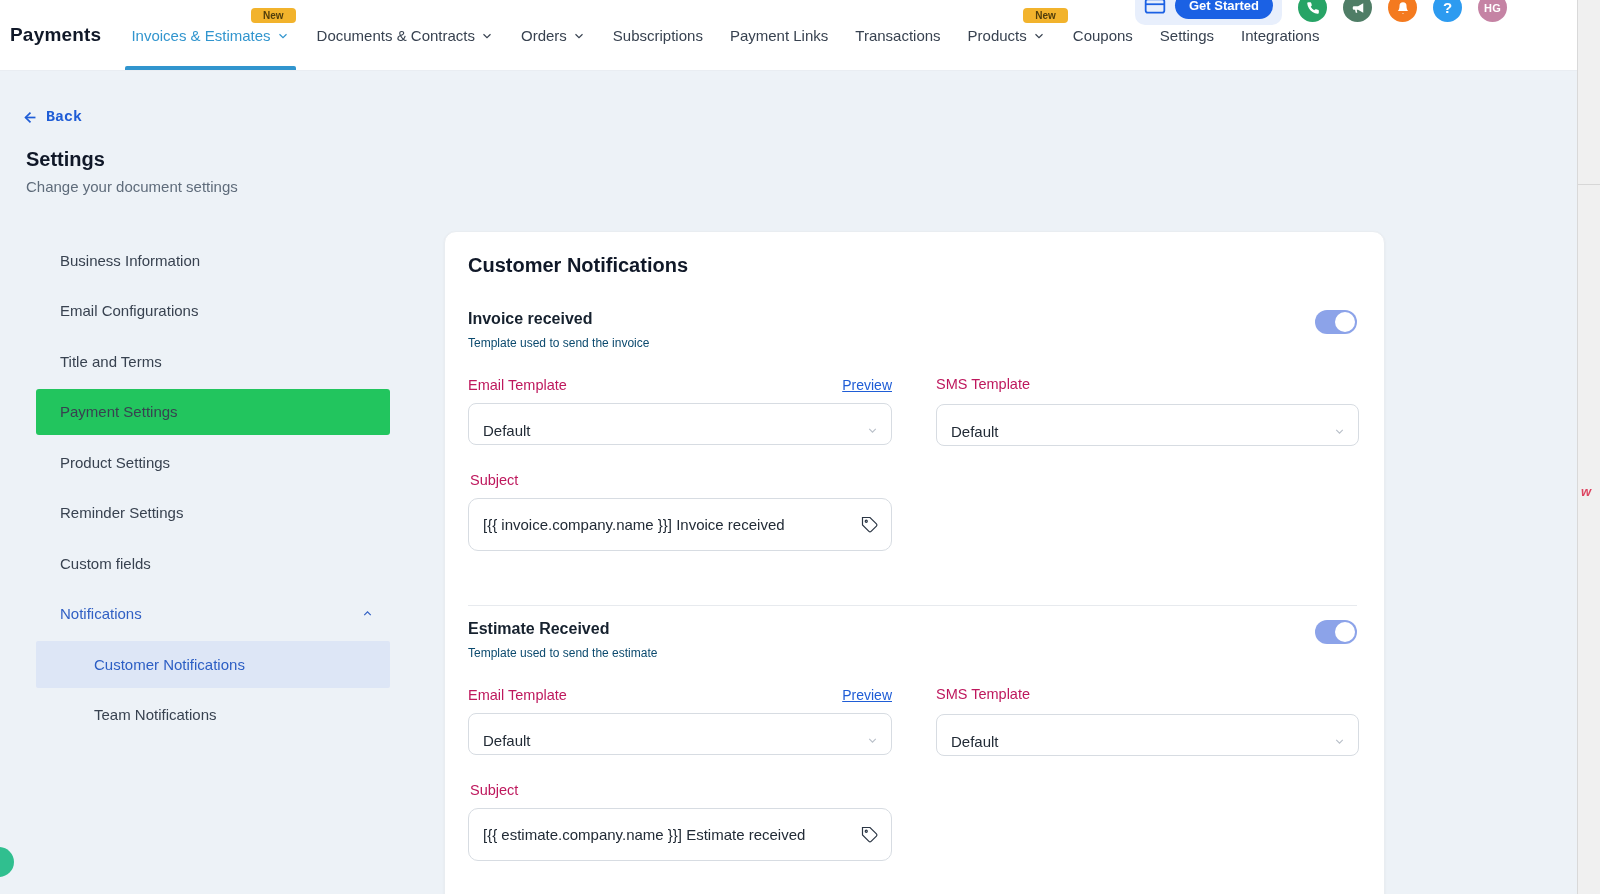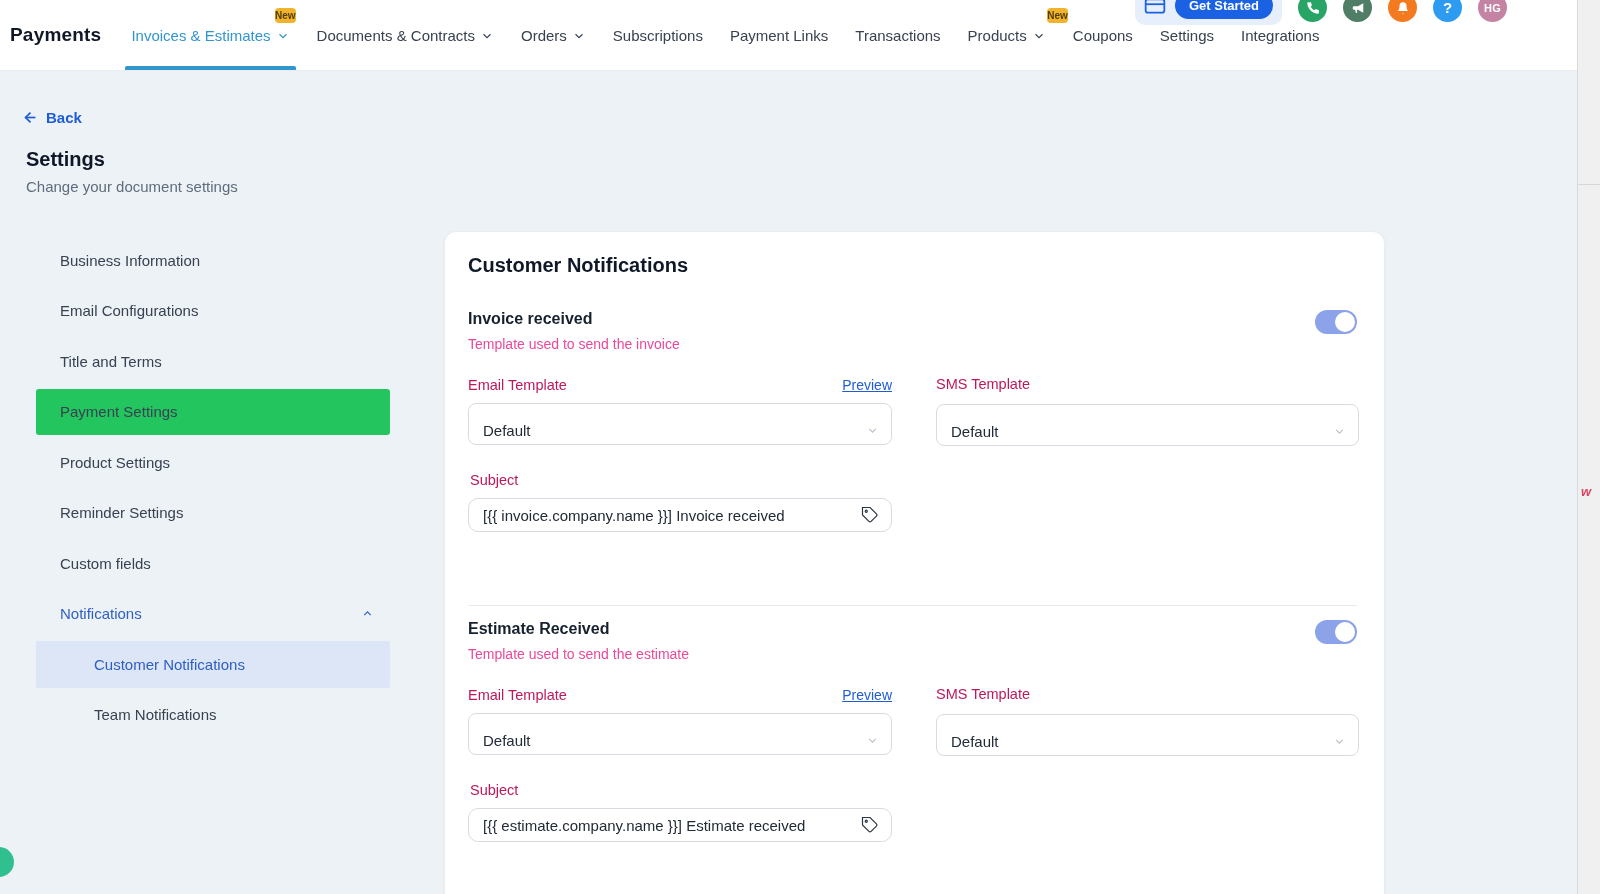--- a/index.html
+++ b/index.html
@@ -27,21 +27,21 @@
     font-size:15px; font-weight:500; color:#384250; cursor:pointer; white-space:nowrap;
   }
   .tab.active { color:#3195ce; }
   .tab .chev { width:14px; height:14px; stroke:currentColor; stroke-width:2; fill:none; margin-top:2px; }
   .tab .underline {
     position:absolute; left:-6px; right:-6px; bottom:0; height:4px;
     background:#3195ce; border-radius:2px 2px 0 0;
   }
   .badge-new {
     position:absolute; top:8px; font-size:10px; font-weight:700;
-    background:#f2b32c; color:#513e0c; padding:2px 0; border-radius:4px;
+    background:#f2b32c; color:#513e0c; padding:2px 12px; border-radius:4px;
     line-height:1.1;
     text-align:right;
   }
   .tab .badge-pos-a { right:-6px; }
   .tab .badge-pos-b { right:-22px; }
 
   
   .nav-right {
     position:absolute; right:70px; top:-13px;
     display:flex; align-items:flex-start; gap:16px;
@@ -64,21 +64,21 @@
   .circle svg { width:14px; height:14px; }
   .c-phone { background:#27a466; }
   .c-mega  { background:#4f7d66; }
   .c-bell  { background:#f47a1f; }
   .c-help  { background:#2d9bf0; font-size:15px; font-weight:700; }
   .c-avatar{ background:#c583a4; font-size:11px; font-weight:700; letter-spacing:.3px; }
 
   
   .back-link {
     position:absolute; left:22px; top:109px; display:flex; align-items:center; gap:7px;
-    color:#1f5dd6; font-size:15px; font-weight:700; cursor:pointer; text-decoration:none;
+    color:#1f5dd6; font-size:15px; font-weight:700; cursor:pointer; text-decoration:none;font-family:Liberation Mono, monospace;
   }
   .back-link svg { width:17px; height:17px; stroke:#1f5dd6; stroke-width:2.4; fill:none; }
   .page-title { position:absolute; left:26px; top:148px; font-size:20px; font-weight:700; color:#101828; }
   .page-subtitle { position:absolute; left:26px; top:178px; font-size:15px; color:#5f6c7b; }
 
   
   .side-nav { position:absolute; left:36px; top:237px; width:354px; }
   .side-item {
     height:46.5px; margin-bottom:4px; display:flex; align-items:center;
     padding-left:24px; font-size:15px; color:#384250; cursor:pointer;
@@ -94,21 +94,21 @@
 
   
   .card {
     position:absolute; left:444px; top:231px; width:941px; height:720px;
     background:#ffffff; border:1px solid #e9edf1; border-radius:12px;
     box-shadow:0 1px 3px rgba(16,24,40,.05);
   }
   .panel-title { position:absolute; left:23px; top:22px; font-size:20px; font-weight:600; color:#101828; }
 
   .sec-name { position:absolute; left:23px; font-size:16px; font-weight:700; color:#16212e; }
-  .sec-desc { position:absolute; left:23px; font-size:14px; color:#ec4899; }
+  .sec-desc { position:absolute; left:23px; font-size:12px; color:#0c4a6e; }
 
   .toggle {
     position:absolute; right:27px; width:42px; height:24px; border-radius:12px;
     background:#8ca3e9; cursor:pointer;
   }
   .toggle .knob {
     position:absolute; right:2px; top:2px; width:20px; height:20px;
     border-radius:50%; background:#ffffff;
   }
 
@@ -127,21 +127,21 @@
   }
   .select-box .sel-chev {
     position:absolute; right:12px; width:13px; height:13px;
     stroke:#b8bfc8; stroke-width:2; fill:none;
   }
   .sel-email { left:23px; width:424px; }
   .sel-sms   { left:491px; width:423px; }
 
   .subject-label { position:absolute; left:25px; }
   .subject-box {
-    position:absolute; left:23px; width:424px; height:34px;
+    position:absolute; left:23px; width:424px; height:53px;
     background:#fff; border:1px solid #d7dce2; border-radius:10px;
     display:flex; align-items:center; padding:0 12px 0 14px;
   }
   .subject-box input {
     flex:1; border:none; outline:none; font-size:15px; color:#222b36;
     font-family:"Liberation Sans", sans-serif; background:transparent;
   }
   .subject-box .tag-ico { width:18px; height:18px; stroke:#2b3644; stroke-width:1.6; fill:none; cursor:pointer; }
 
   .divider { position:absolute; left:23px; right:27px; height:1px; background:#e7eaee; }

